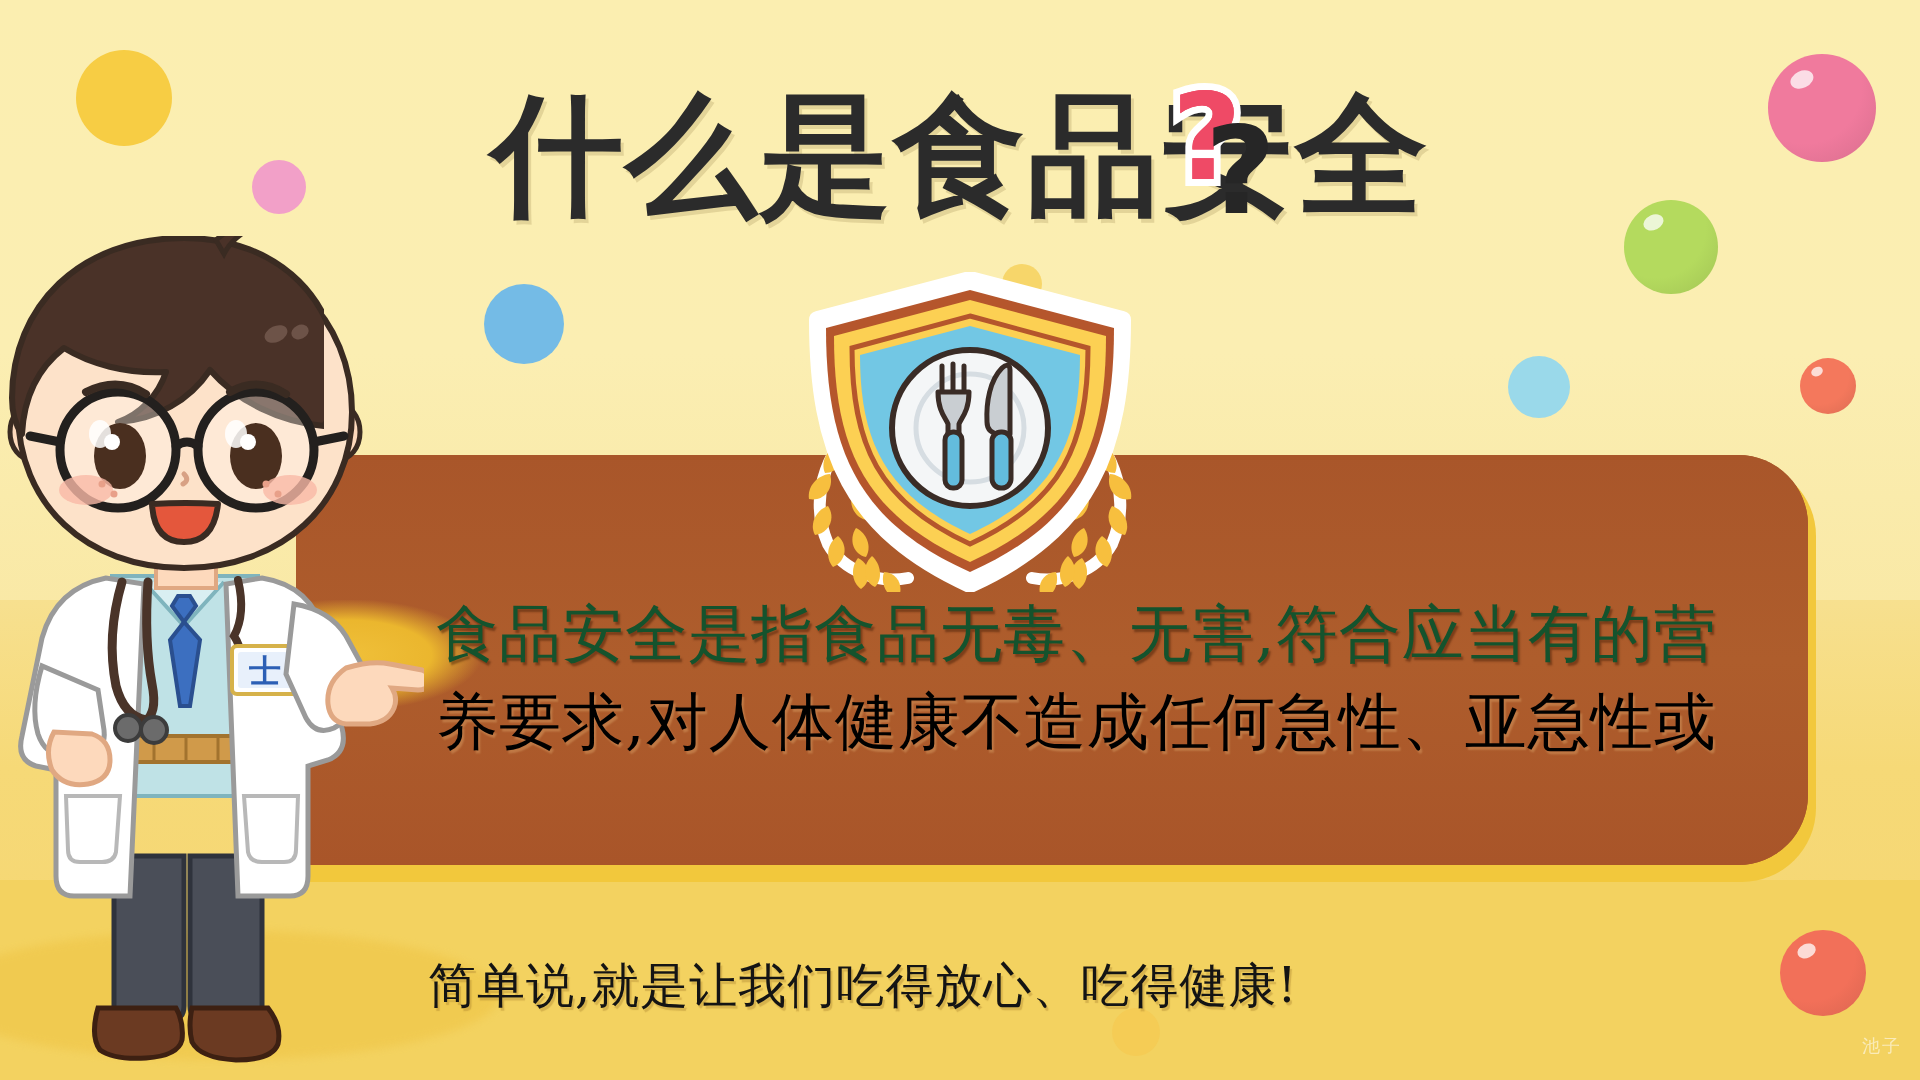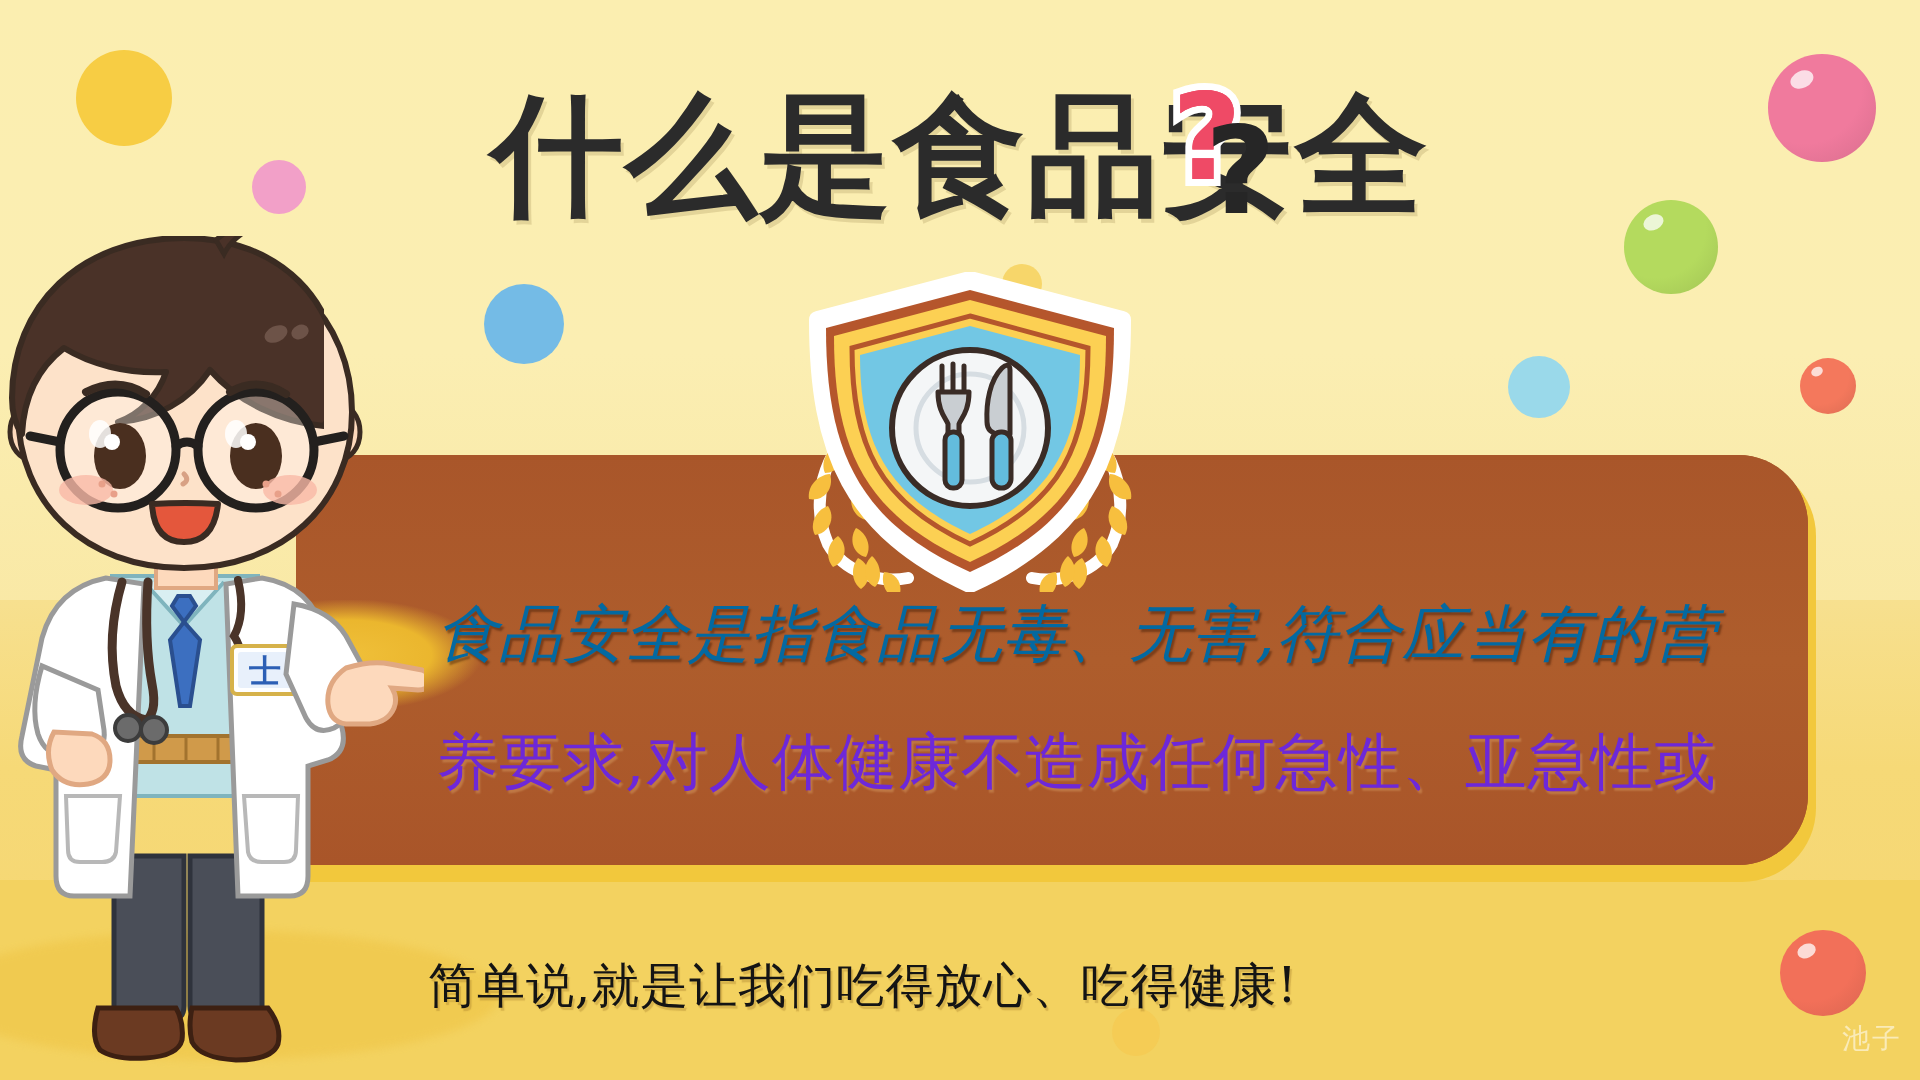--- a/index.html
+++ b/index.html
@@ -91,37 +91,37 @@
 
   
   .badge{position:absolute;left:770px;top:272px;width:400px;height:320px;z-index:6;}
 
   
   .body-text{
     position:absolute;left:436px;top:590px;width:1300px;
     font-family:"DejaVu Serif","Liberation Serif",serif;
     font-size:62px;line-height:88px;letter-spacing:1px;
   }
-  .line1{color:#0369a1;text-shadow:2px 3px 2px rgba(60,25,5,.45);font-style:italic;}
-  .line2,.line3{color:#6d28d9;text-shadow:2px 3px 2px rgba(255,220,150,.25);margin-top:40px;}
+  .line1{color:#14532d;text-shadow:2px 3px 2px rgba(60,25,5,.45);}
+  .line2,.line3{color:#000000;text-shadow:2px 3px 2px rgba(255,220,150,.25);}
 
   .tagline{
     position:absolute;left:428px;top:950px;
     font-family:"DejaVu Serif","Liberation Serif",serif;
     font-size:48px;line-height:70px;color:#141414;letter-spacing:1px;
     text-shadow:2px 3px 1px rgba(160,120,40,.35);
   }
 
   
   .doctor{position:absolute;left:-6px;top:236px;width:430px;height:844px;z-index:7;}
 
   
   .watermark{
     position:absolute;right:18px;bottom:22px;
-    font-size:28px;color:rgba(255,255,255,.55);
+    font-size:18px;color:rgba(255,255,255,.55);
     font-family:"DejaVu Sans","Liberation Sans",sans-serif;
     letter-spacing:2px;
   }
 </style>
 </head>
 <body>
 
 <div id="slide">
 
   <div class="bg-top"></div>

